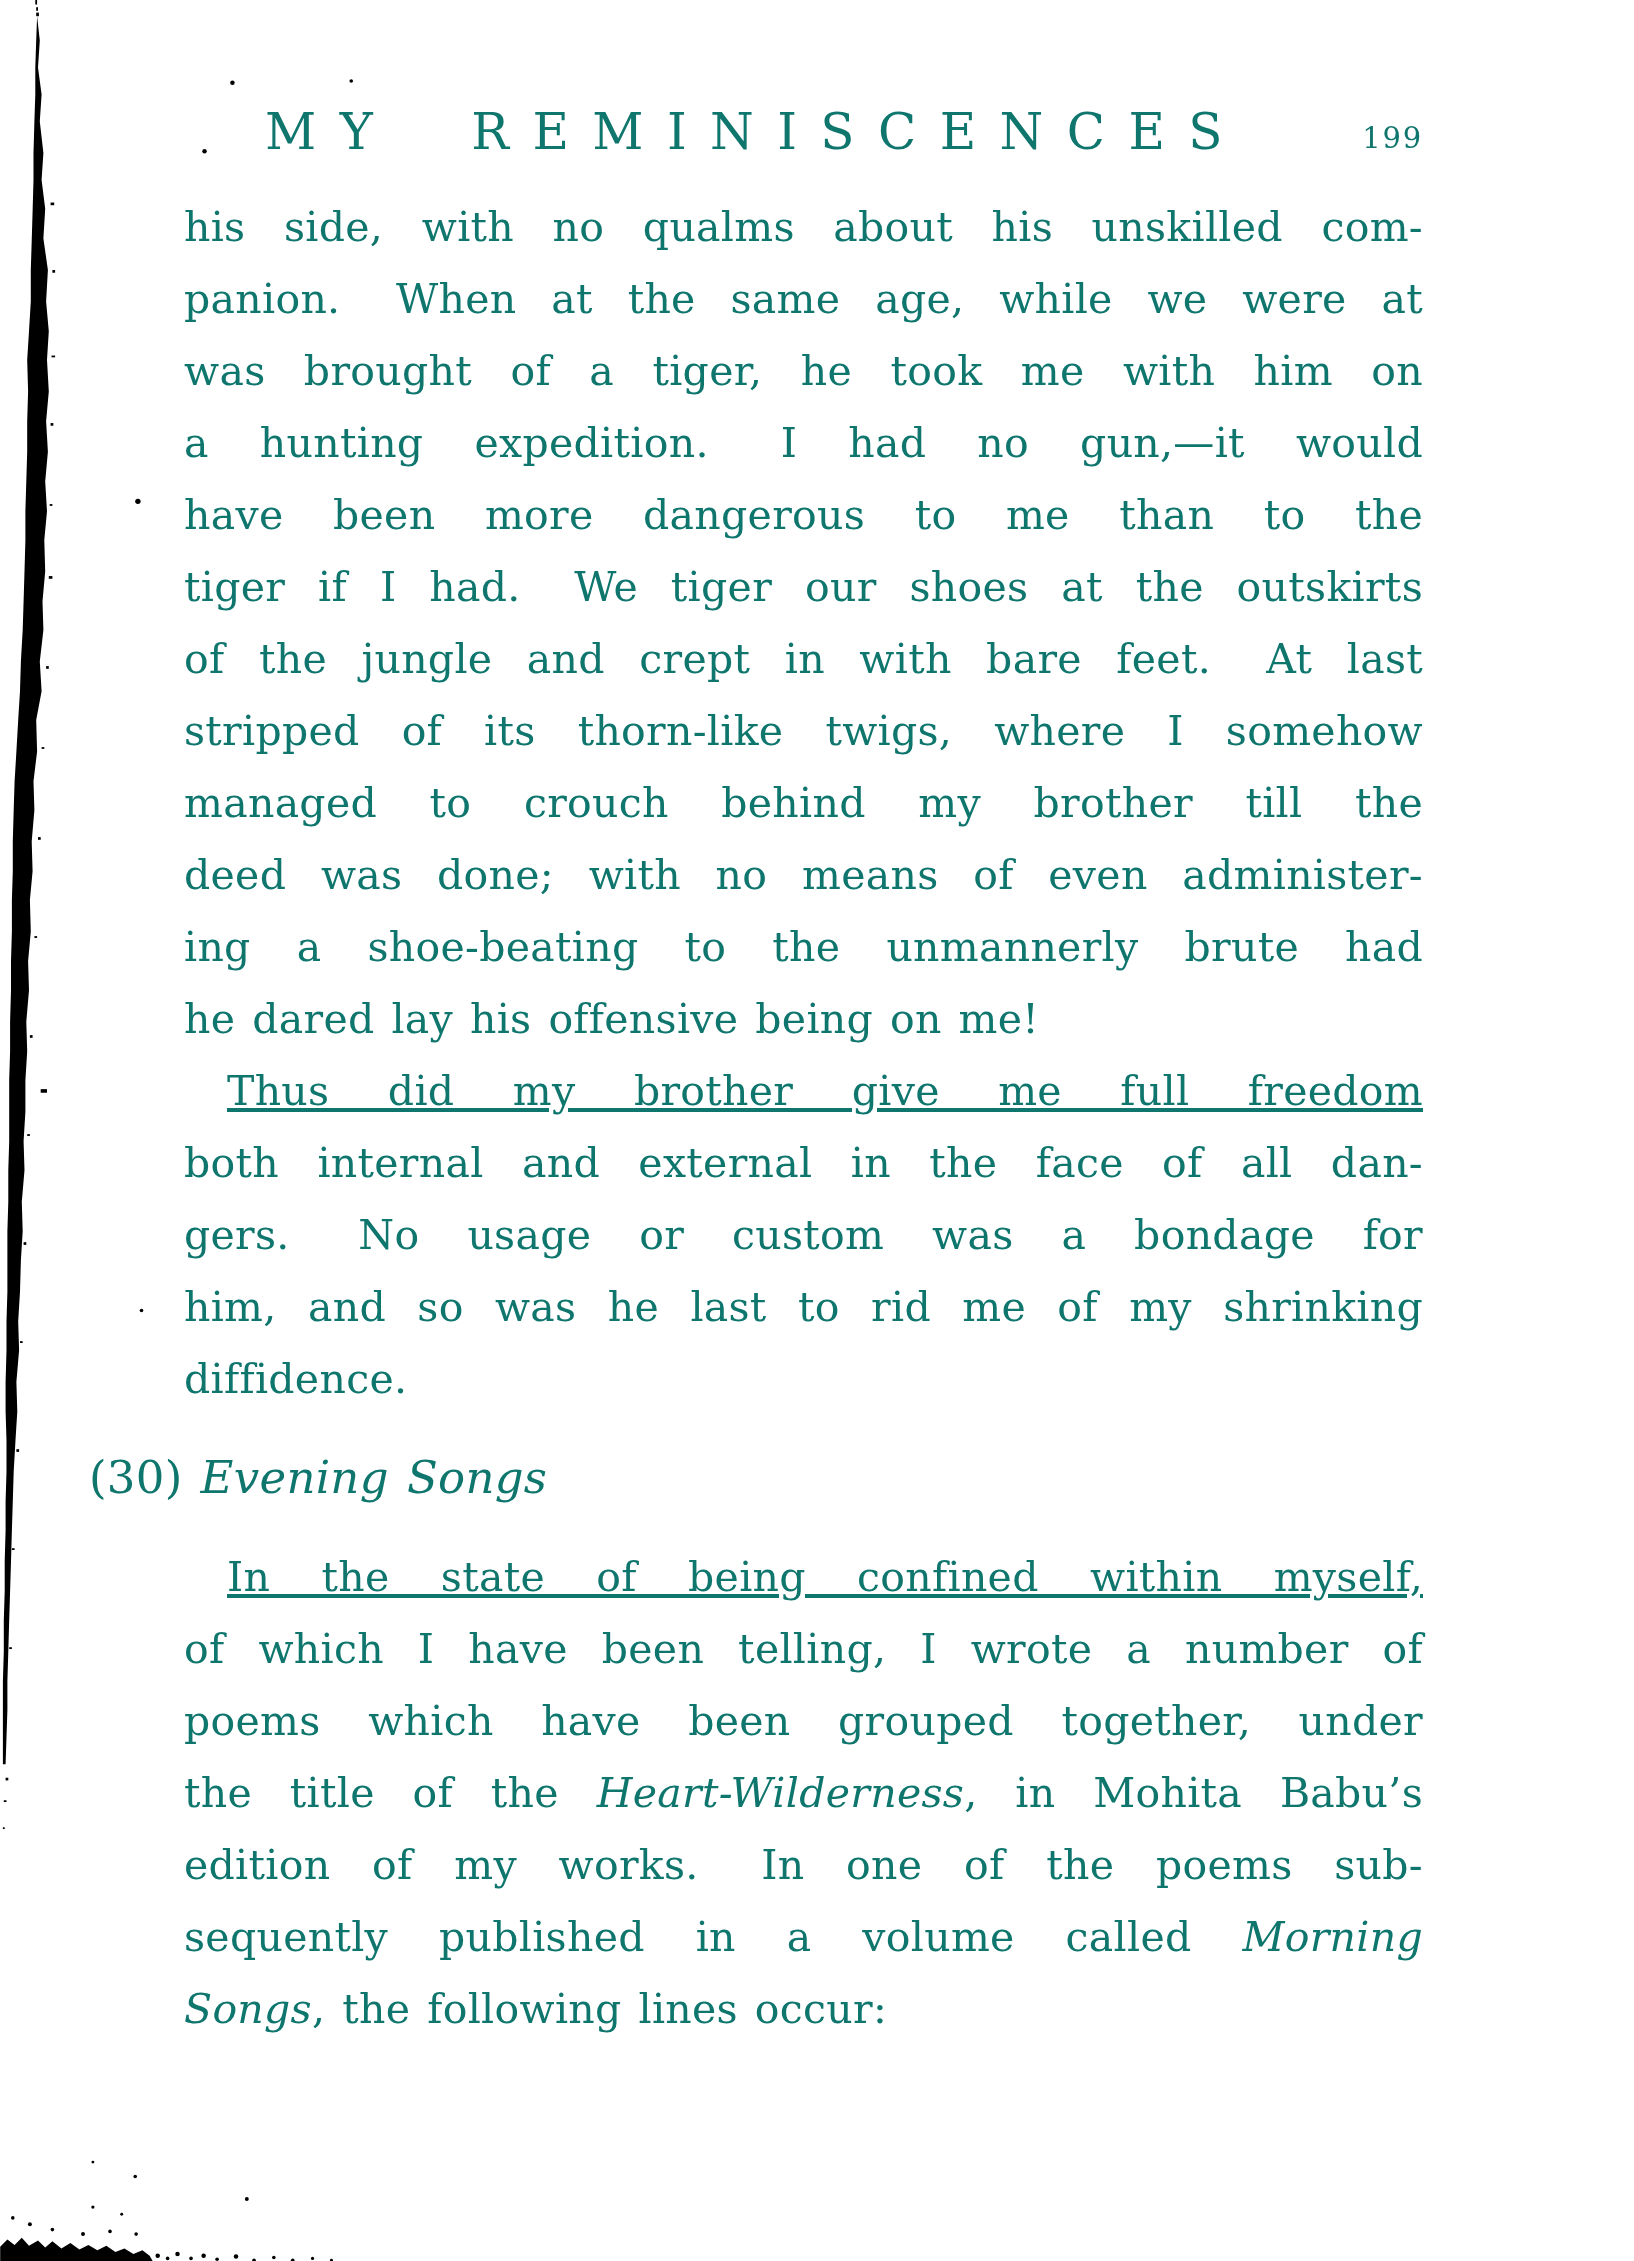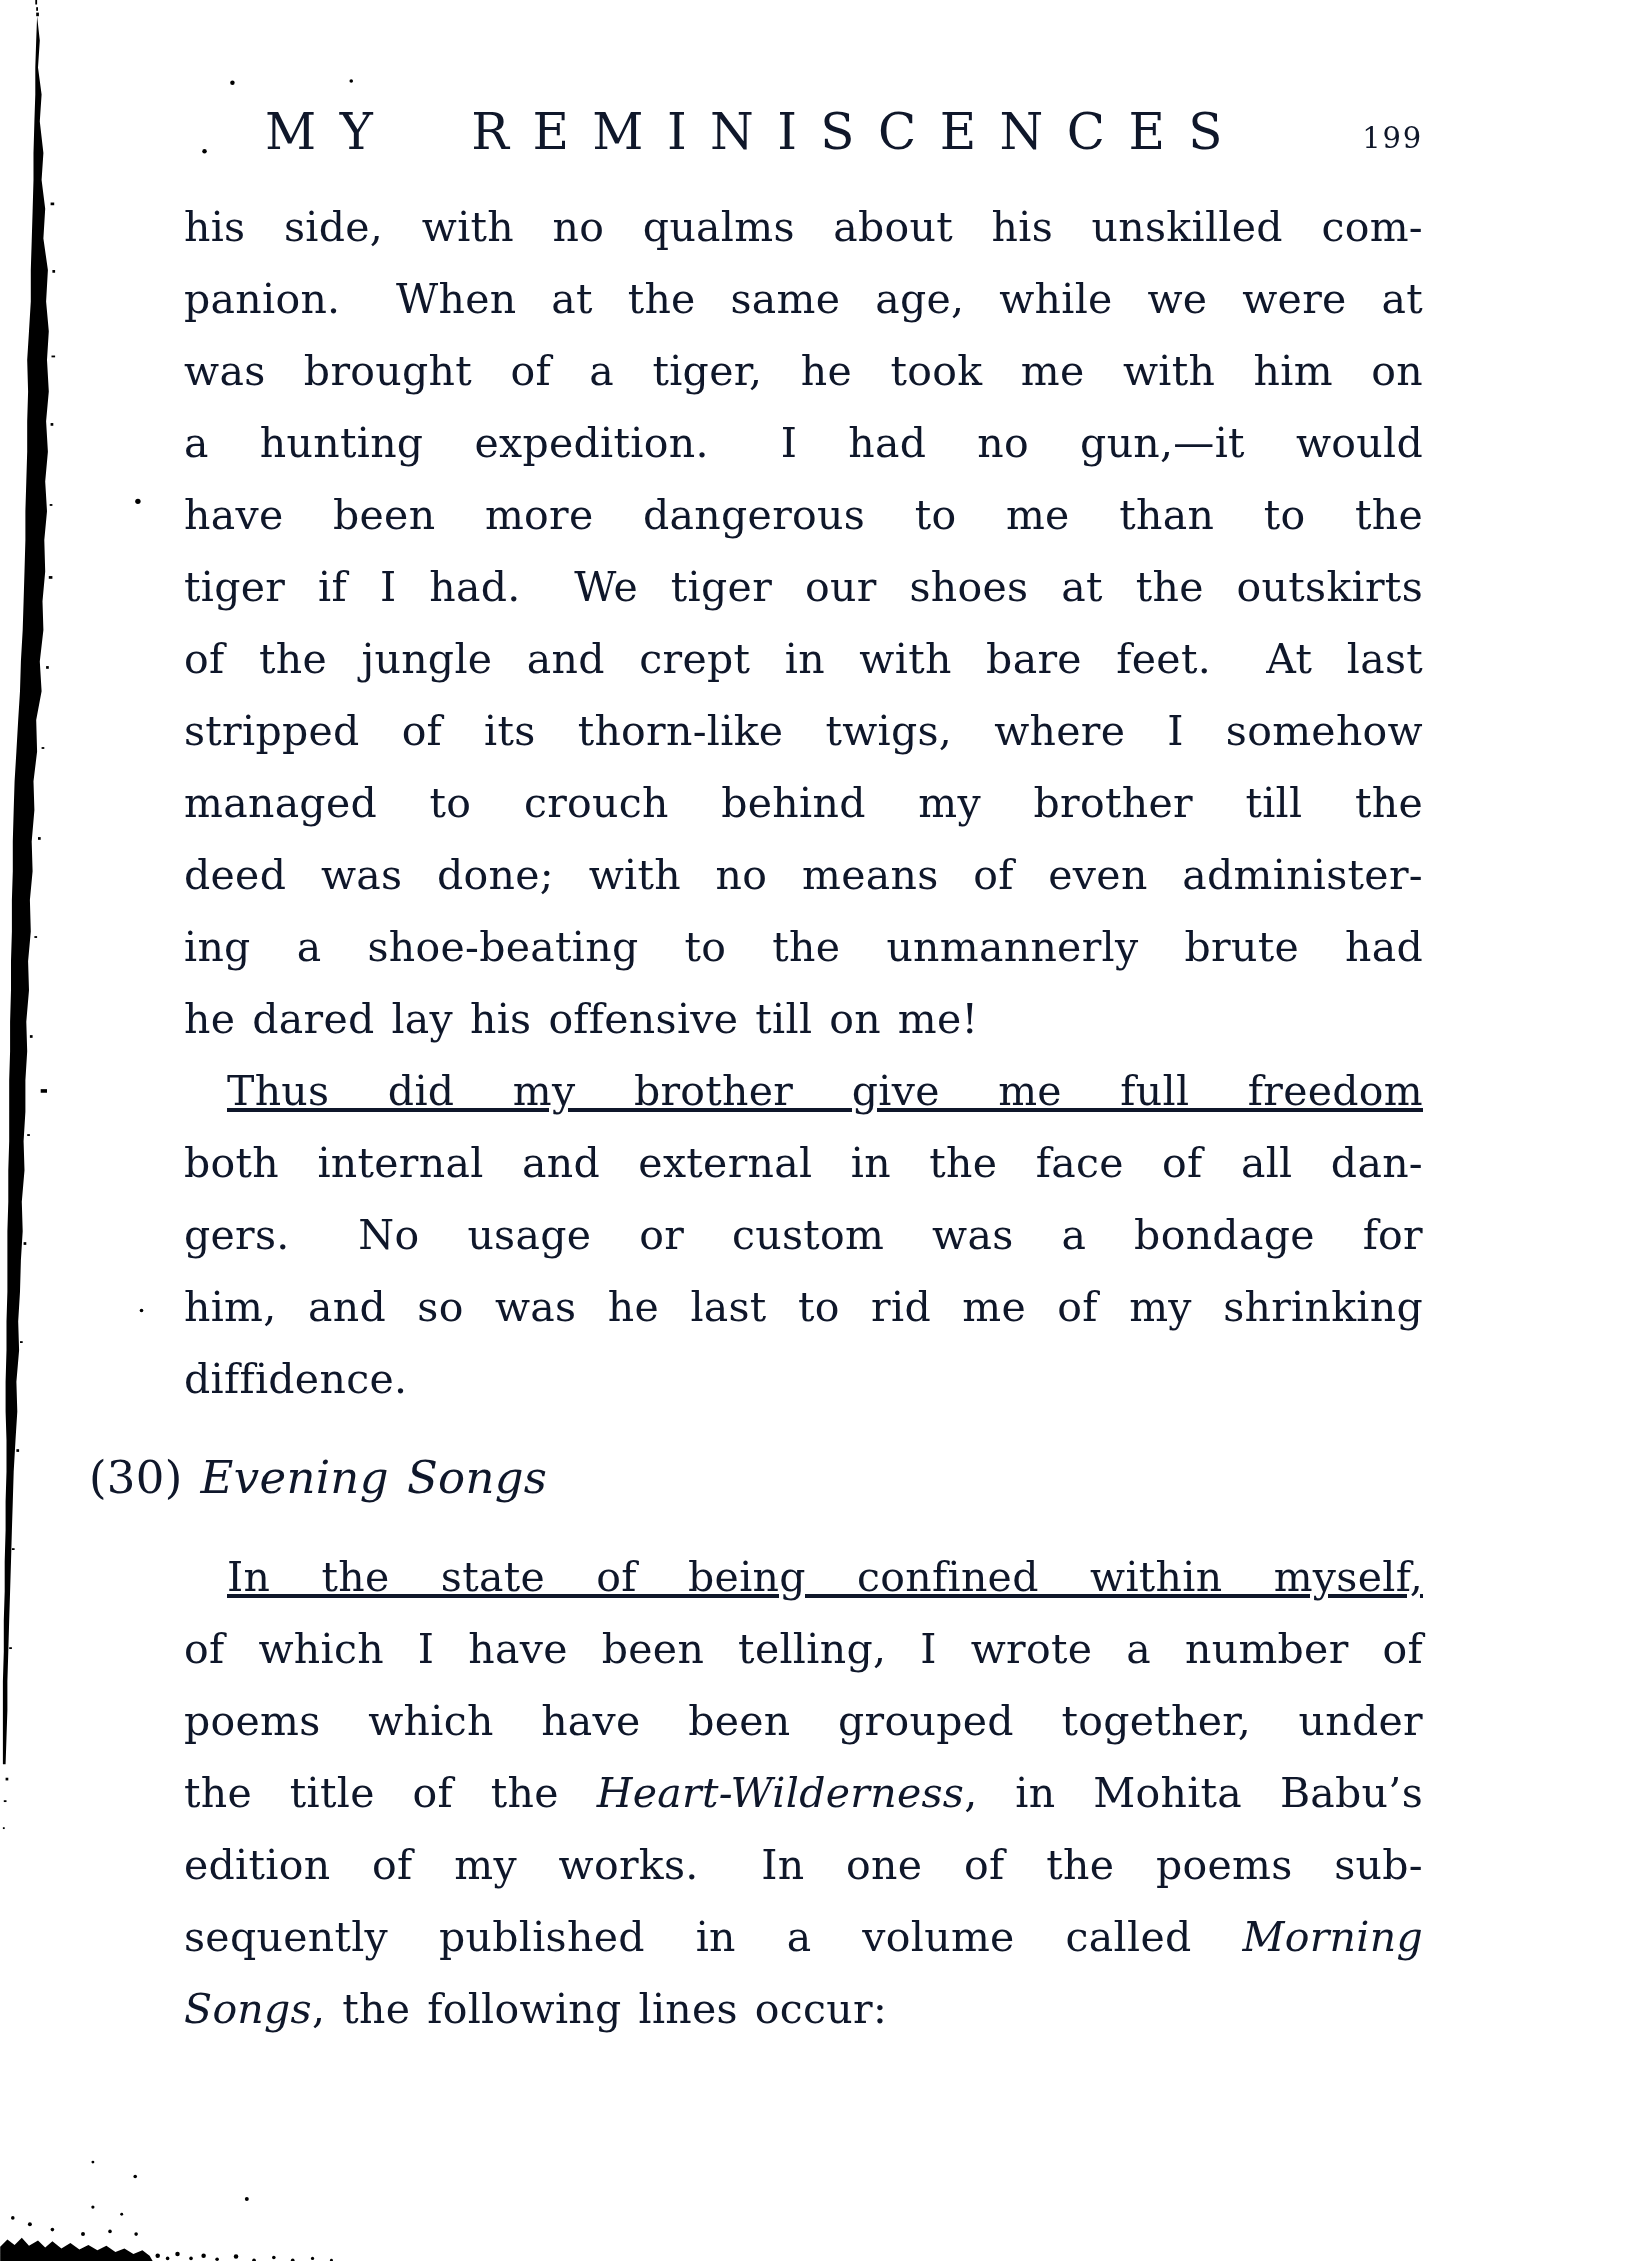--- a/index.html
+++ b/index.html
@@ -3,21 +3,21 @@
 <meta charset="utf-8">
 <title>Book page scan</title>
 <style>
   html,body{margin:0;padding:0;background:#ffffff;}
   .page{
     position:relative;
     width:1453px;height:2262px;
     background:#ffffff;
     overflow:hidden;
     font-family:"DejaVu Serif","Liberation Serif",serif;
-    color:#0f172a;
+    color:#0f766e;
   }
   .artifacts{position:absolute;left:0;top:0;width:1635px;height:2262px;pointer-events:none;}
   .header{
     position:absolute;left:184px;top:99px;width:1239px;height:67px;
   }
   .title{
     position:absolute;left:50%;transform:translateX(-50%) translateX(-48px);
     top:0;line-height:67px;
     font-size:50px;letter-spacing:23.4px;word-spacing:36px;
     white-space:nowrap;
@@ -121,21 +121,21 @@
         <div class="line j"><span>panion.  When at the same age, while we were at</span></div>
         <div class="line j"><span>was brought of a tiger, he took me with him on</span></div>
         <div class="line j"><span>a hunting expedition.  I had no gun,—it would</span></div>
         <div class="line j"><span>have been more dangerous to me than to the</span></div>
         <div class="line j"><span>tiger if I had.  We tiger our shoes at the outskirts</span></div>
         <div class="line j"><span>of the jungle and crept in with bare feet.  At last</span></div>
         <div class="line j"><span>stripped of its thorn-like twigs, where I somehow</span></div>
         <div class="line j"><span>managed to crouch behind my brother till the</span></div>
         <div class="line j"><span>deed was done; with no means of even administer-</span></div>
         <div class="line j"><span>ing a shoe-beating to the unmannerly brute had</span></div>
-        <div class="line"><span>he dared lay his offensive till on me!</span></div>
+        <div class="line"><span>he dared lay his offensive being on me!</span></div>
       </div>
     <div>
         <div class="line j ind"><span>Thus did my brother give me full freedom</span></div>
         <div class="line j"><span>both internal and external in the face of all dan-</span></div>
         <div class="line j"><span>gers.  No usage or custom was a bondage for</span></div>
         <div class="line j"><span>him, and so was he last to rid me of my shrinking</span></div>
         <div class="line"><span>diffidence.</span></div>
       </div>
     <div class="heading">
       <span class="num">(30)</span><span class="it">Evening Songs</span>

